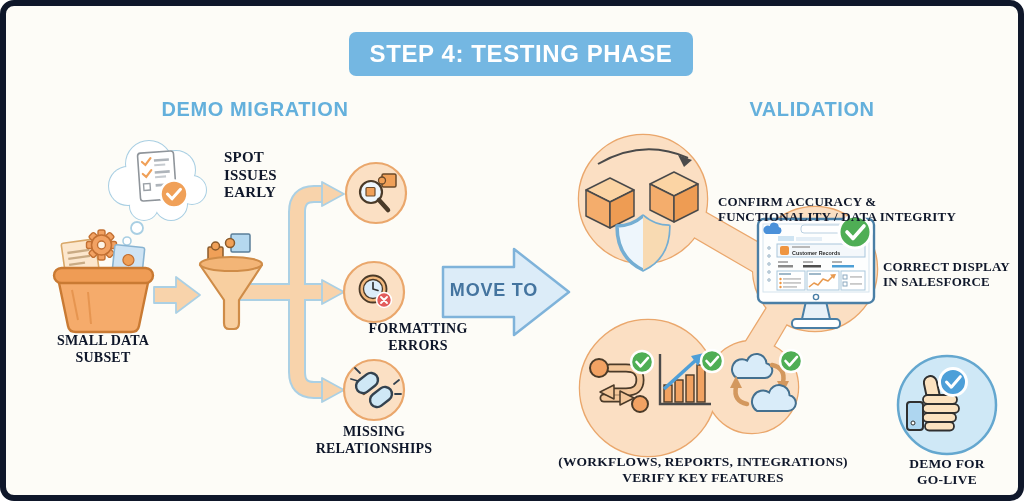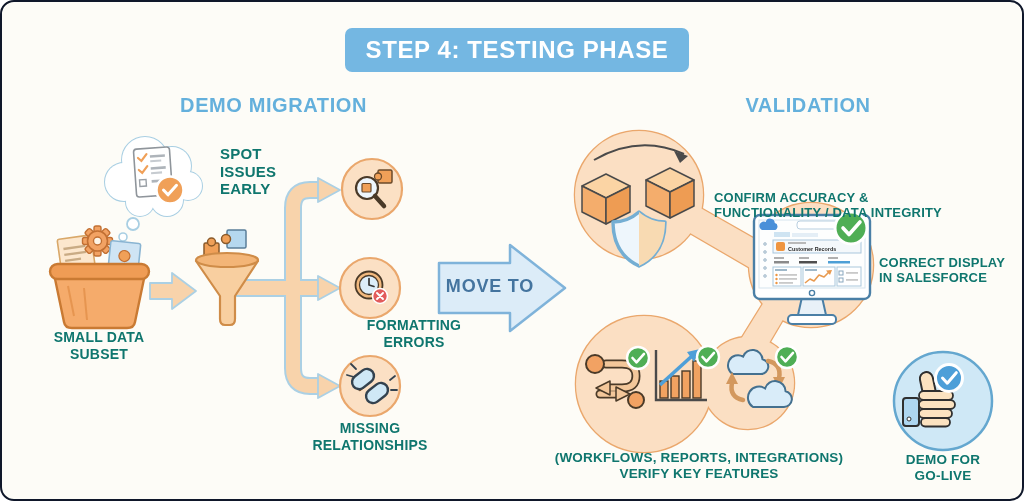--- a/index.html
+++ b/index.html
@@ -1,19 +1,19 @@
 <!DOCTYPE html>
 <html><head>
 <meta charset="utf-8">
 <style>
   html,body{margin:0;padding:0;background:#ffffff;font-family:"Liberation Sans",sans-serif;}
-  #stage{position:relative;width:1024px;height:501px;background:#fdfcf7;border:2px solid #0f172a;
+  #stage{position:relative;width:1024px;height:501px;background:#fdfcf7;border:6px solid #0f172a;
          border-radius:14px;box-sizing:border-box;overflow:hidden;}
   #art{position:absolute;left:0;top:0;width:1024px;height:501px;}
-  .lbl{position:absolute;font-weight:bold;color:#0f766e;text-align:center;line-height:1.18;letter-spacing:.2px;}
+  .lbl{position:absolute;font-weight:bold;color:#0f172a;text-align:center;line-height:1.18;letter-spacing:.2px;font-family:Liberation Serif, serif;}
   .lbl span{display:block;}
   .lbl.left{text-align:left;}
   .title{position:absolute;left:343px;top:26px;width:344px;height:44px;background:#74b7e2;border-radius:7px;
          display:flex;align-items:center;justify-content:center;color:#ffffff;font-weight:bold;
          font-size:24px;letter-spacing:.6px;}
   .heading{position:absolute;top:92px;width:220px;text-align:center;color:#64b0dc;font-weight:bold;
            font-size:20px;letter-spacing:.6px;}
   .moveto{position:absolute;left:438px;top:274px;width:100px;text-align:center;color:#44749f;
           font-weight:bold;font-size:18px;letter-spacing:.8px;}
 </style>
@@ -314,21 +314,21 @@
     </g>
     <g>
       <circle cx="947" cy="376" r="13.5" fill="#4d9fd8" stroke="#ffffff" stroke-width="3"></circle>
       <path d="M 940.5 376 l 4.8 5.2 l 9 -10.5" fill="none" stroke="#ffffff" stroke-width="3" stroke-linecap="round" stroke-linejoin="round"></path>
     </g>
   </g>
 </svg>
 
 <div class="title">STEP 4: TESTING PHASE</div>
 
-<div class="heading" style="left:145px;text-align:right;">DEMO MIGRATION</div>
+<div class="heading" style="left:139px;">DEMO MIGRATION</div>
 <div class="heading" style="left:696px;">VALIDATION</div>
 
 <div class="lbl left" style="left:218px;top:143px;font-size:15px;">
   <span>SPOT</span>
   <span>ISSUES</span>
   <span>EARLY</span>
 </div>
 
 <div class="lbl" style="left:27px;top:327px;width:140px;font-size:14px;">
   <span>SMALL DATA</span>

